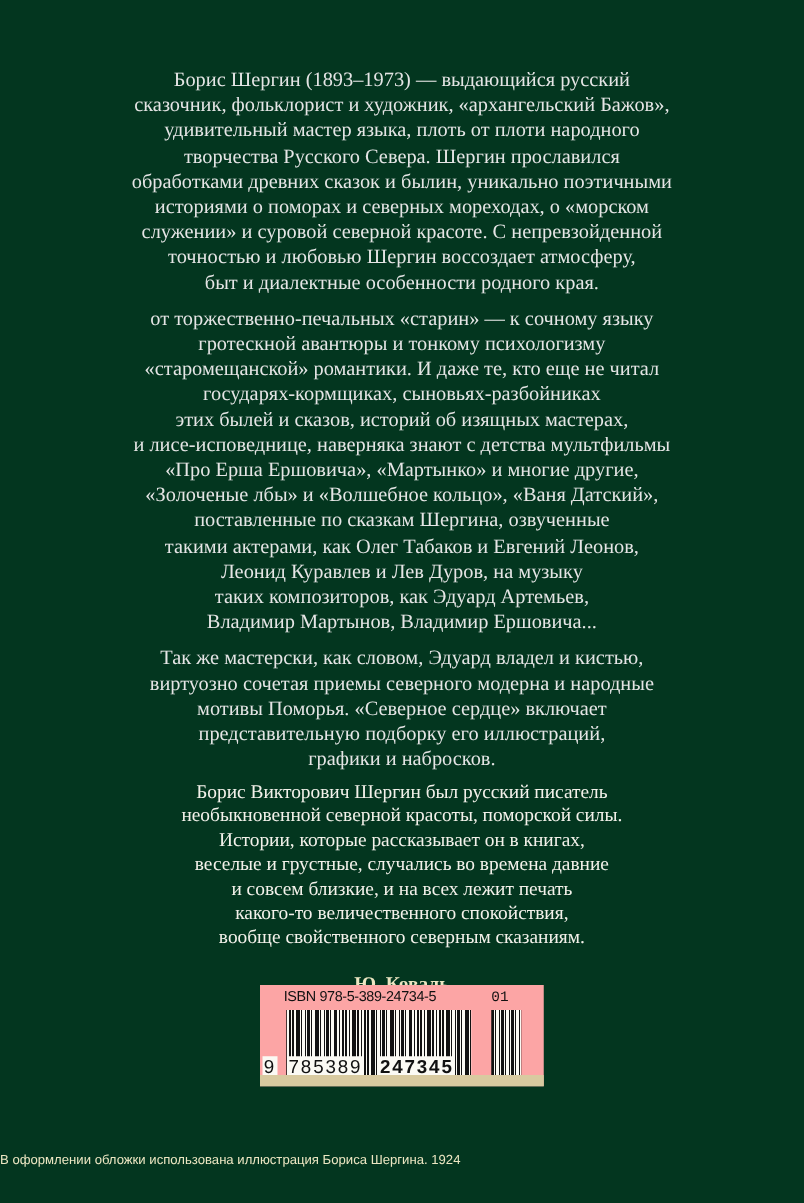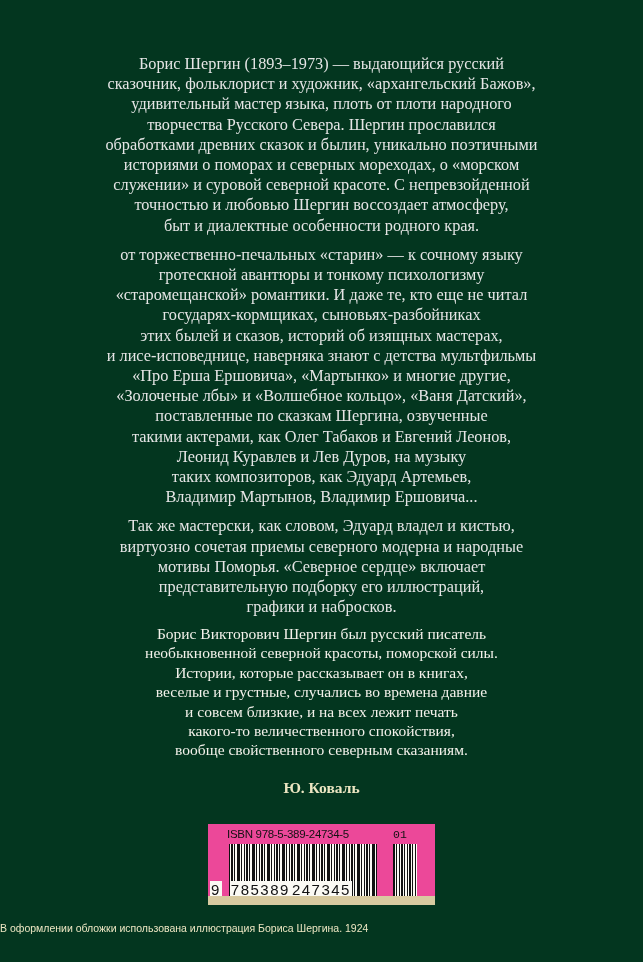--- a/index.html
+++ b/index.html
@@ -35,23 +35,23 @@
     position: absolute;
     left: 60px; width: 523px;
     top: 779px;
     text-align: center;
     color: #ece6c2;
     font-weight: bold;
     font-size: 15.5px;
   }
   .barcode-box {
     position: absolute;
-    left: 208px; top: 824px;
+    left: 208px; top: 788px;
     width: 227px; height: 81px;
-    background: #ec4899;
+    background: #fca5a5;
   }
   .barcode-box .tan-strip {
     position: absolute; left: 0; right: 0; bottom: 0; height: 9px;
     background: #d8caa0;
   }
   .isbn-text {
     position: absolute; left: 19px; top: 4px;
     font-family: "Liberation Sans", "DejaVu Sans", sans-serif;
     font-size: 11.5px; color: #111;
     letter-spacing: -0.3px;
@@ -77,21 +77,21 @@
       #111 6px 7px, #fbfaf4 7px 8px);
   }
   .ean-digits {
     position: absolute; left: 2px; top: 57px;
     font-family: "Liberation Sans", "DejaVu Sans", sans-serif;
     font-size: 15px; color: #111;
     letter-spacing: 1.5px;
   }
   .ean-digits span { background: #fbfaf4; padding: 0 1px; }
   .ean-digits .first { margin-right: 8px; }
-  .ean-digits .grp2 { margin-left: 0; }
+  .ean-digits .grp2 { margin-left: 12px; font-weight: bold; }
   .footer-credit {
     position: absolute; left: 0; width: 643px;
     top: 922px;
     color: #ece6c2;
     font-family: "Liberation Sans", "DejaVu Sans", sans-serif;
     font-size: 10.5px;
   }
 </style>
 </head>
 <body>

